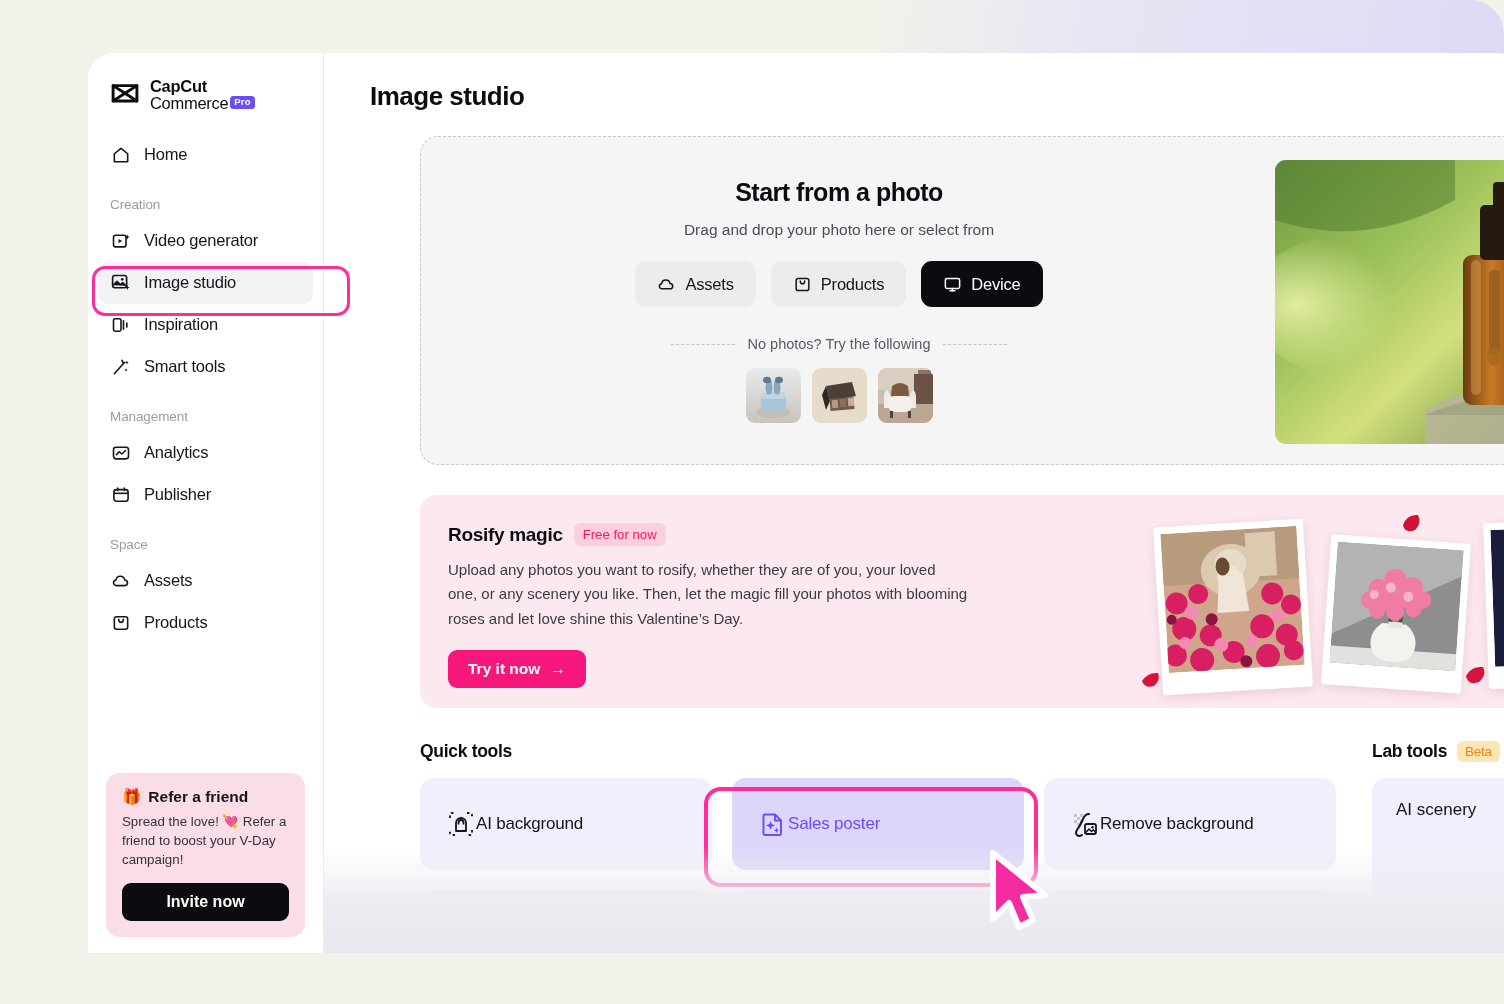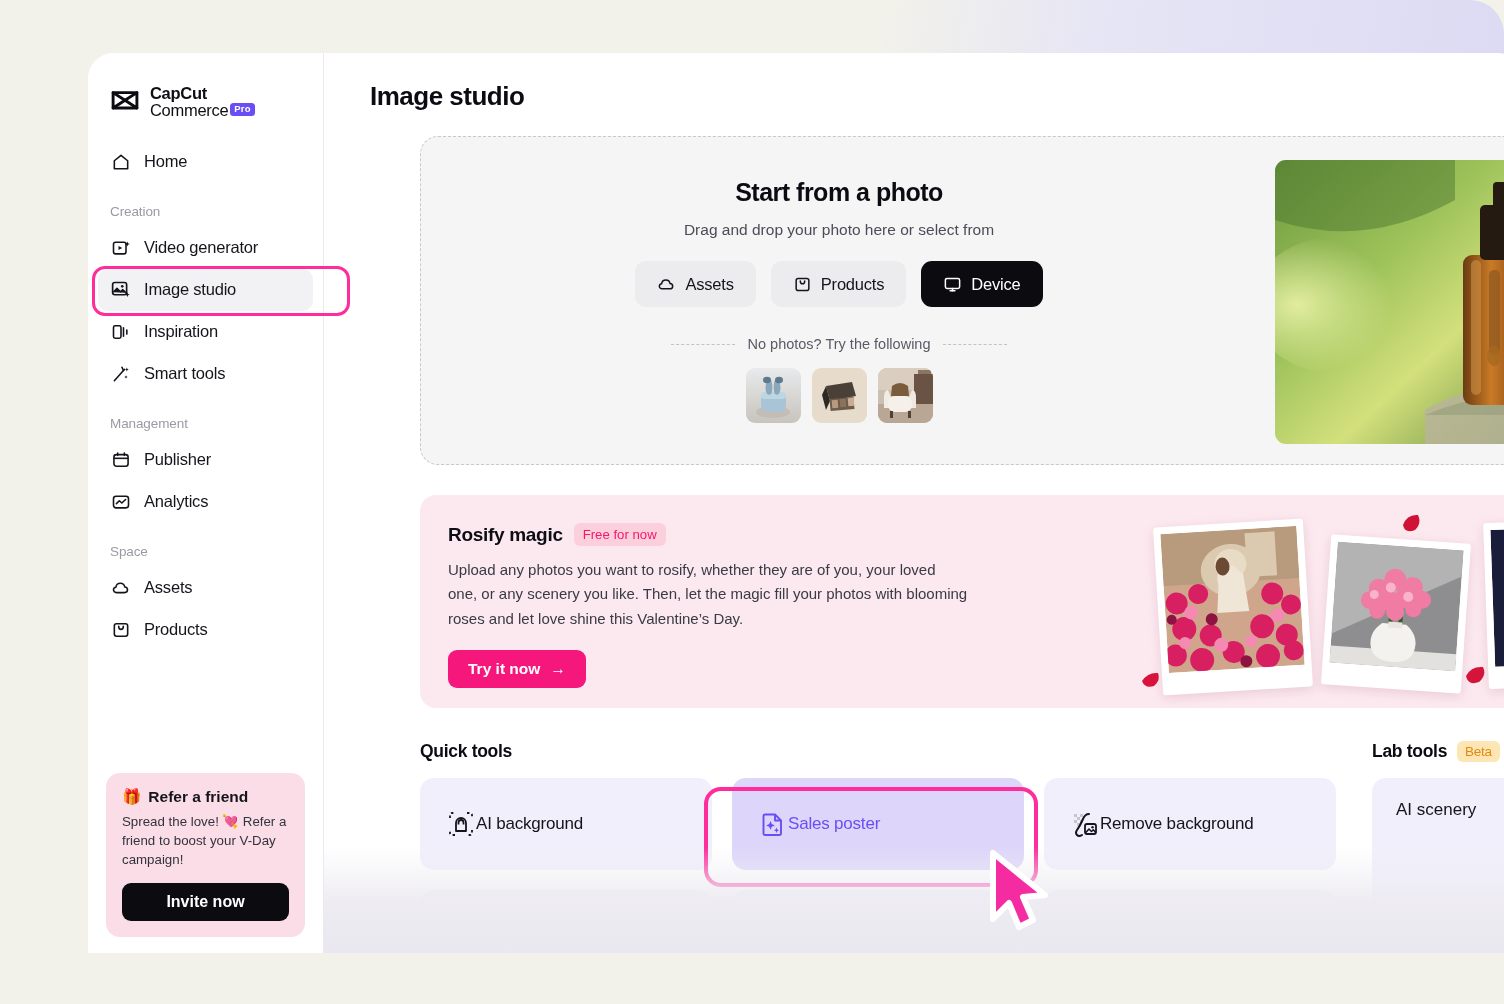--- a/index.html
+++ b/index.html
@@ -33,21 +33,21 @@
 
   
   .sidebar {
     width: 236px; flex: 0 0 236px;
     background: #fff;
     border-right: 1px solid #eceaf0;
     display: flex; flex-direction: column;
     padding: 0 0 16px 0;
     position: relative;
   }
-  .logo-wrap { padding: 25px 0 0 20px; display:flex; align-items:center; gap:8px;margin-top:7px; }
+  .logo-wrap { padding: 25px 0 0 20px; display:flex; align-items:center; gap:8px; }
   .logo-mark { width: 34px; height: 26px; flex:0 0 34px; }
   .logo-text { line-height: 1.02; }
   .logo-l1 { font-size: 16.5px; font-weight: 700; color:#0e0e14; letter-spacing:-.3px; }
   .logo-l2 { font-size: 16.5px; font-weight: 400; color:#0e0e14; letter-spacing:-.3px; display:flex; align-items:center; gap:2px;}
   .pro-badge {
     background:#6a4df5; color:#fff; font-size:9.5px; font-weight:700;
     padding: 1.5px 4px; border-radius: 3.5px; letter-spacing:.2px;
     position:relative; top:-1px;
   }
 
@@ -275,37 +275,37 @@
           </svg>
         </span>
         <span>Smart tools</span>
       </div>
 
       <div class="sec-label">Management</div>
 
       <div class="nav-item">
         <span class="ico">
           <svg width="20" height="20" viewBox="0 0 24 24" fill="none" stroke="#14141b" stroke-width="1.9">
+            <rect x="3" y="5" width="18" height="14" rx="3"></rect>
+            <path d="M6.5 14 L10 10.5 L13 13.2 L17.5 9" stroke-linecap="round" stroke-linejoin="round"></path>
+          </svg>
+        </span>
+        <span>Analytics</span>
+      </div>
+
+      <div class="nav-item">
+        <span class="ico">
+          <svg width="20" height="20" viewBox="0 0 24 24" fill="none" stroke="#14141b" stroke-width="1.9">
             <rect x="3.5" y="5.5" width="17" height="14" rx="3"></rect>
             <path d="M3.5 10 H20.5"></path>
             <path d="M8 3.6 V6.4" stroke-linecap="round"></path>
             <path d="M16 3.6 V6.4" stroke-linecap="round"></path>
           </svg>
         </span>
         <span>Publisher</span>
-      </div>
-
-      <div class="nav-item">
-        <span class="ico">
-          <svg width="20" height="20" viewBox="0 0 24 24" fill="none" stroke="#14141b" stroke-width="1.9">
-            <rect x="3" y="5" width="18" height="14" rx="3"></rect>
-            <path d="M6.5 14 L10 10.5 L13 13.2 L17.5 9" stroke-linecap="round" stroke-linejoin="round"></path>
-          </svg>
-        </span>
-        <span>Analytics</span>
       </div>
 
       <div class="sec-label">Space</div>
 
       <div class="nav-item">
         <span class="ico">
           <svg width="20" height="20" viewBox="0 0 24 24" fill="none" stroke="#14141b" stroke-width="1.9" stroke-linejoin="round">
             <path d="M6.5 17.5 C4.3 17.5 3 16 3 14.2 C3 12.6 4.2 11.2 5.9 11 C6.2 8.2 8.4 6.2 11.2 6.2 C13.9 6.2 16.1 8.1 16.5 10.8 C18.4 11 19.8 12.4 19.8 14.2 C19.8 16.1 18.3 17.5 16.3 17.5 Z"></path>
           </svg>
         </span>

